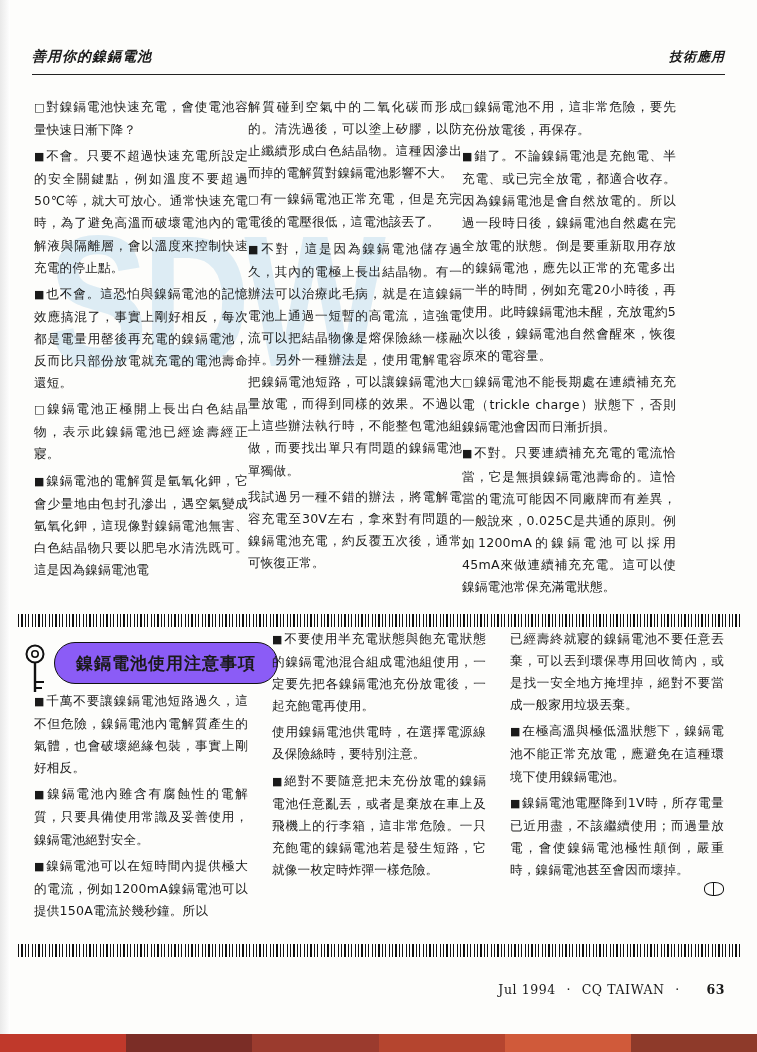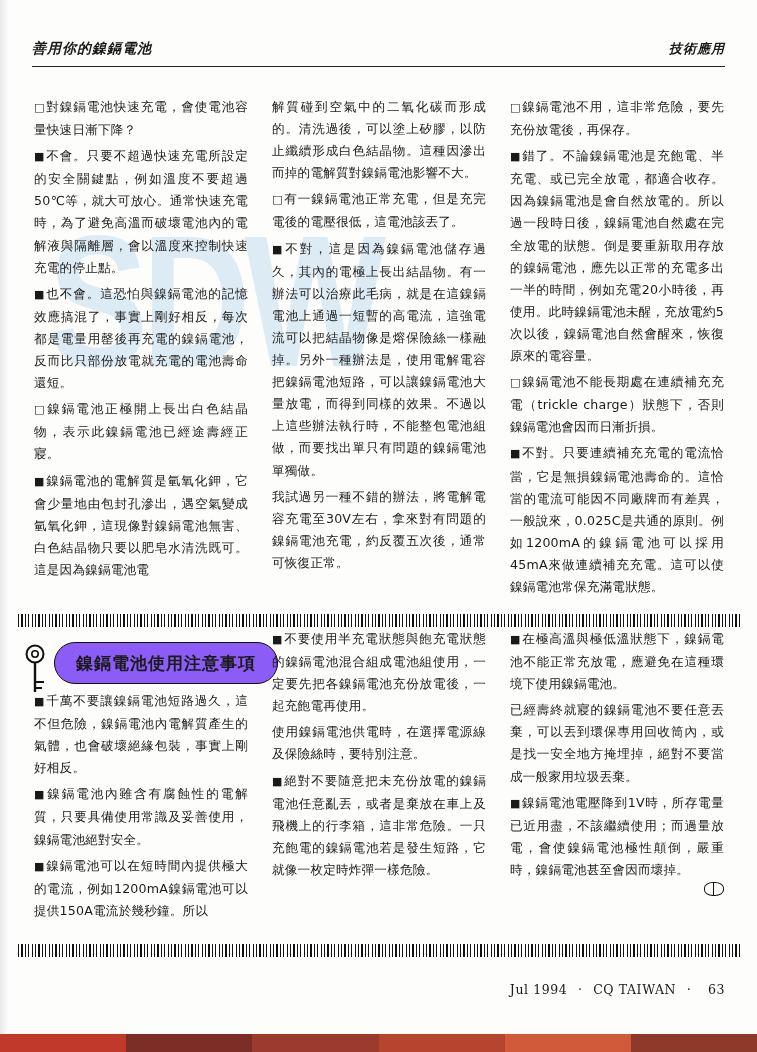--- a/index.html
+++ b/index.html
@@ -32,21 +32,21 @@
     font-family: "Liberation Sans", sans-serif;
     transform: scaleY(1.25);
     user-select: none;
     pointer-events: none;
   }
   
   .header {
     position: absolute;
     left: 32px;
     right: 32px;
-    top: 40px;
+    top: 48px;
     height: 26px;
     border-bottom: 1.5px solid #222;
     display: flex;
     justify-content: space-between;
     align-items: flex-start;
     text-align: right;
   }
   .header .h-left {
     font-family: "DejaVu Serif", serif;
     font-weight: bold;
@@ -61,21 +61,20 @@
     font-size: 13px;
     letter-spacing: 1px;
   }
   
   .body-cols {
     position: absolute;
     left: 34px;
     top: 96px;
     width: 690px;
     display: flex;
-    gap: 24px;
   }
   .col {
     width: 214px;
   }
   p.para {
     margin: 0 0 4px 0;
     font-size: 12.6px;
     line-height: 22.1px;
     text-align: justify;
     text-justify: inter-character;
@@ -177,22 +176,22 @@
   
   .footer {
     position: absolute;
     right: 32px;
     top: 982px;
     font-family: "DejaVu Serif", serif;
     font-size: 12.5px;
     letter-spacing: 0.6px;
   }
   .footer .pg {
-    font-weight: normal;
-    margin-left: 6px;
+    font-weight: bold;
+    margin-left: 16px;
   }
   .footer .dot { margin: 0 6px; }
   
   .bottom-strip {
     position: absolute;
     left: 0;
     right: 0;
     bottom: 0;
     height: 18px;
     display: flex;
@@ -262,22 +261,22 @@
         <p class="para a">千萬不要讓鎳鎘電池短路過久，這不但危險，鎳鎘電池內電解質產生的氣體，也會破壞絕緣包裝，事實上剛好相反。</p>
         <p class="para a">鎳鎘電池內雖含有腐蝕性的電解質，只要具備使用常識及妥善使用，鎳鎘電池絕對安全。</p>
         <p class="para a">鎳鎘電池可以在短時間內提供極大的電流，例如1200mA鎳鎘電池可以提供150A電流於幾秒鐘。所以</p>
       </div>
       <div class="col sb-col-offset">
         <p class="para a">不要使用半充電狀態與飽充電狀態的鎳鎘電池混合組成電池組使用，一定要先把各鎳鎘電池充份放電後，一起充飽電再使用。</p>
         <p class="para">使用鎳鎘電池供電時，在選擇電源線及保險絲時，要特別注意。</p>
         <p class="para a">絕對不要隨意把未充份放電的鎳鎘電池任意亂丟，或者是棄放在車上及飛機上的行李箱，這非常危險。一只充飽電的鎳鎘電池若是發生短路，它就像一枚定時炸彈一樣危險。</p>
       </div>
       <div class="col sb-col-offset">
+        <p class="para">已經壽終就寢的鎳鎘電池不要任意丟棄，可以丟到環保專用回收筒內，或是找一安全地方掩埋掉，絕對不要當成一般家用垃圾丟棄。</p>
         <p class="para a">在極高溫與極低溫狀態下，鎳鎘電池不能正常充放電，應避免在這種環境下使用鎳鎘電池。</p>
-        <p class="para">已經壽終就寢的鎳鎘電池不要任意丟棄，可以丟到環保專用回收筒內，或是找一安全地方掩埋掉，絕對不要當成一般家用垃圾丟棄。</p>
         <p class="para a">鎳鎘電池電壓降到1V時，所存電量已近用盡，不該繼續使用；而過量放電，會使鎳鎘電池極性顛倒，嚴重時，鎳鎘電池甚至會因而壞掉。</p>
         <div class="endmark-line">
           <span class="endmark"></span>
         </div>
       </div>
     </div>
   </div>
 
   <div class="footer">
     <span>Jul 1994</span>

